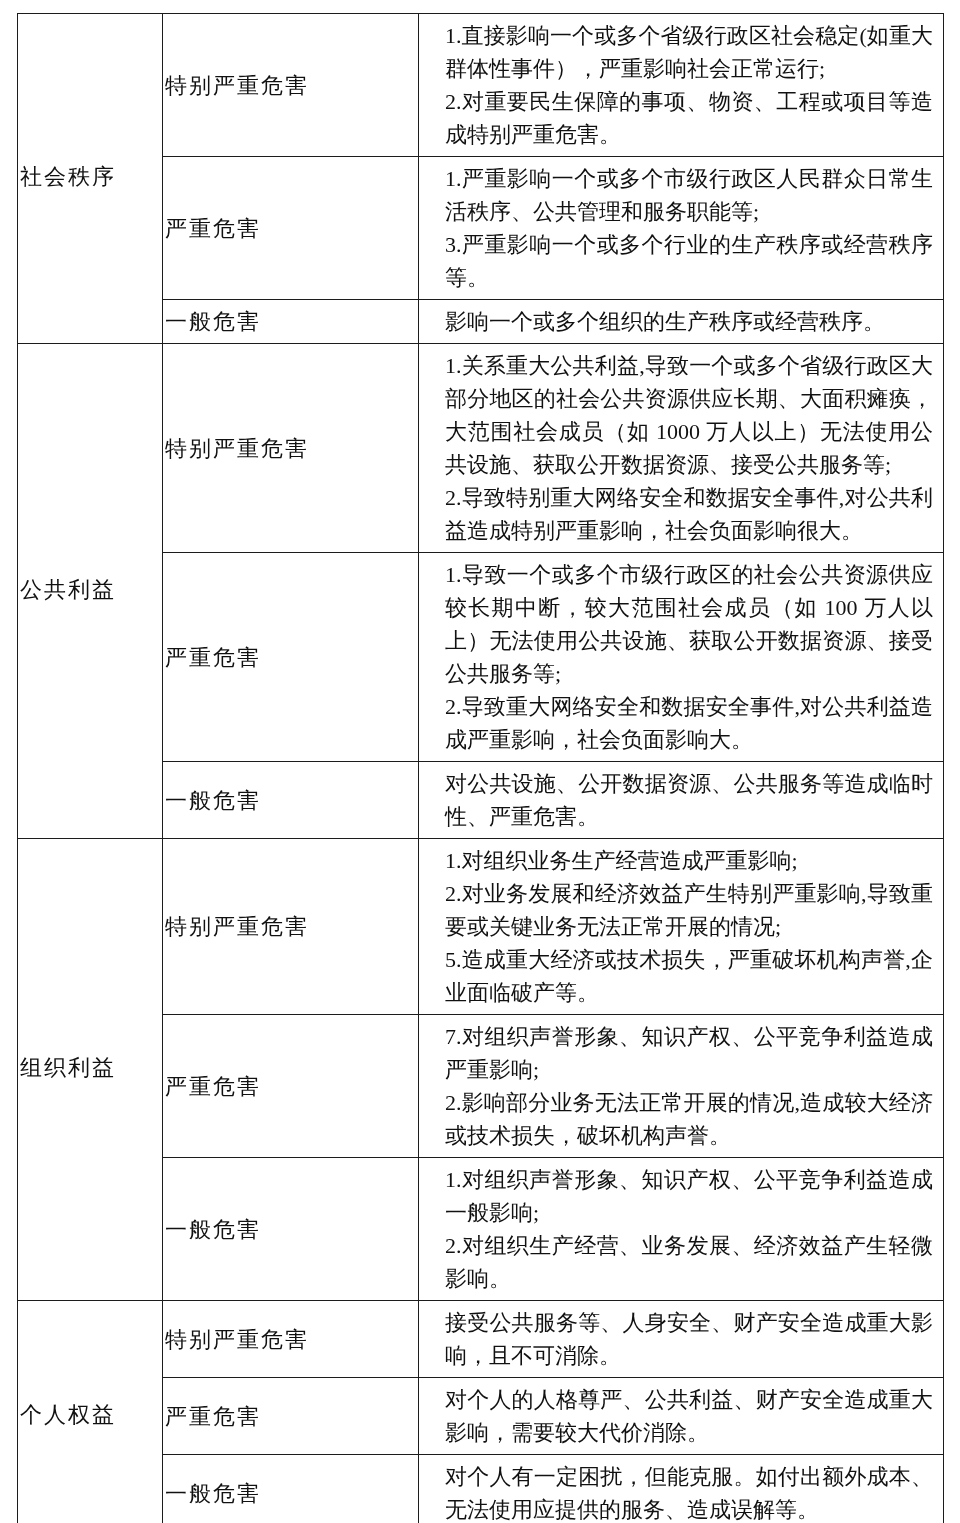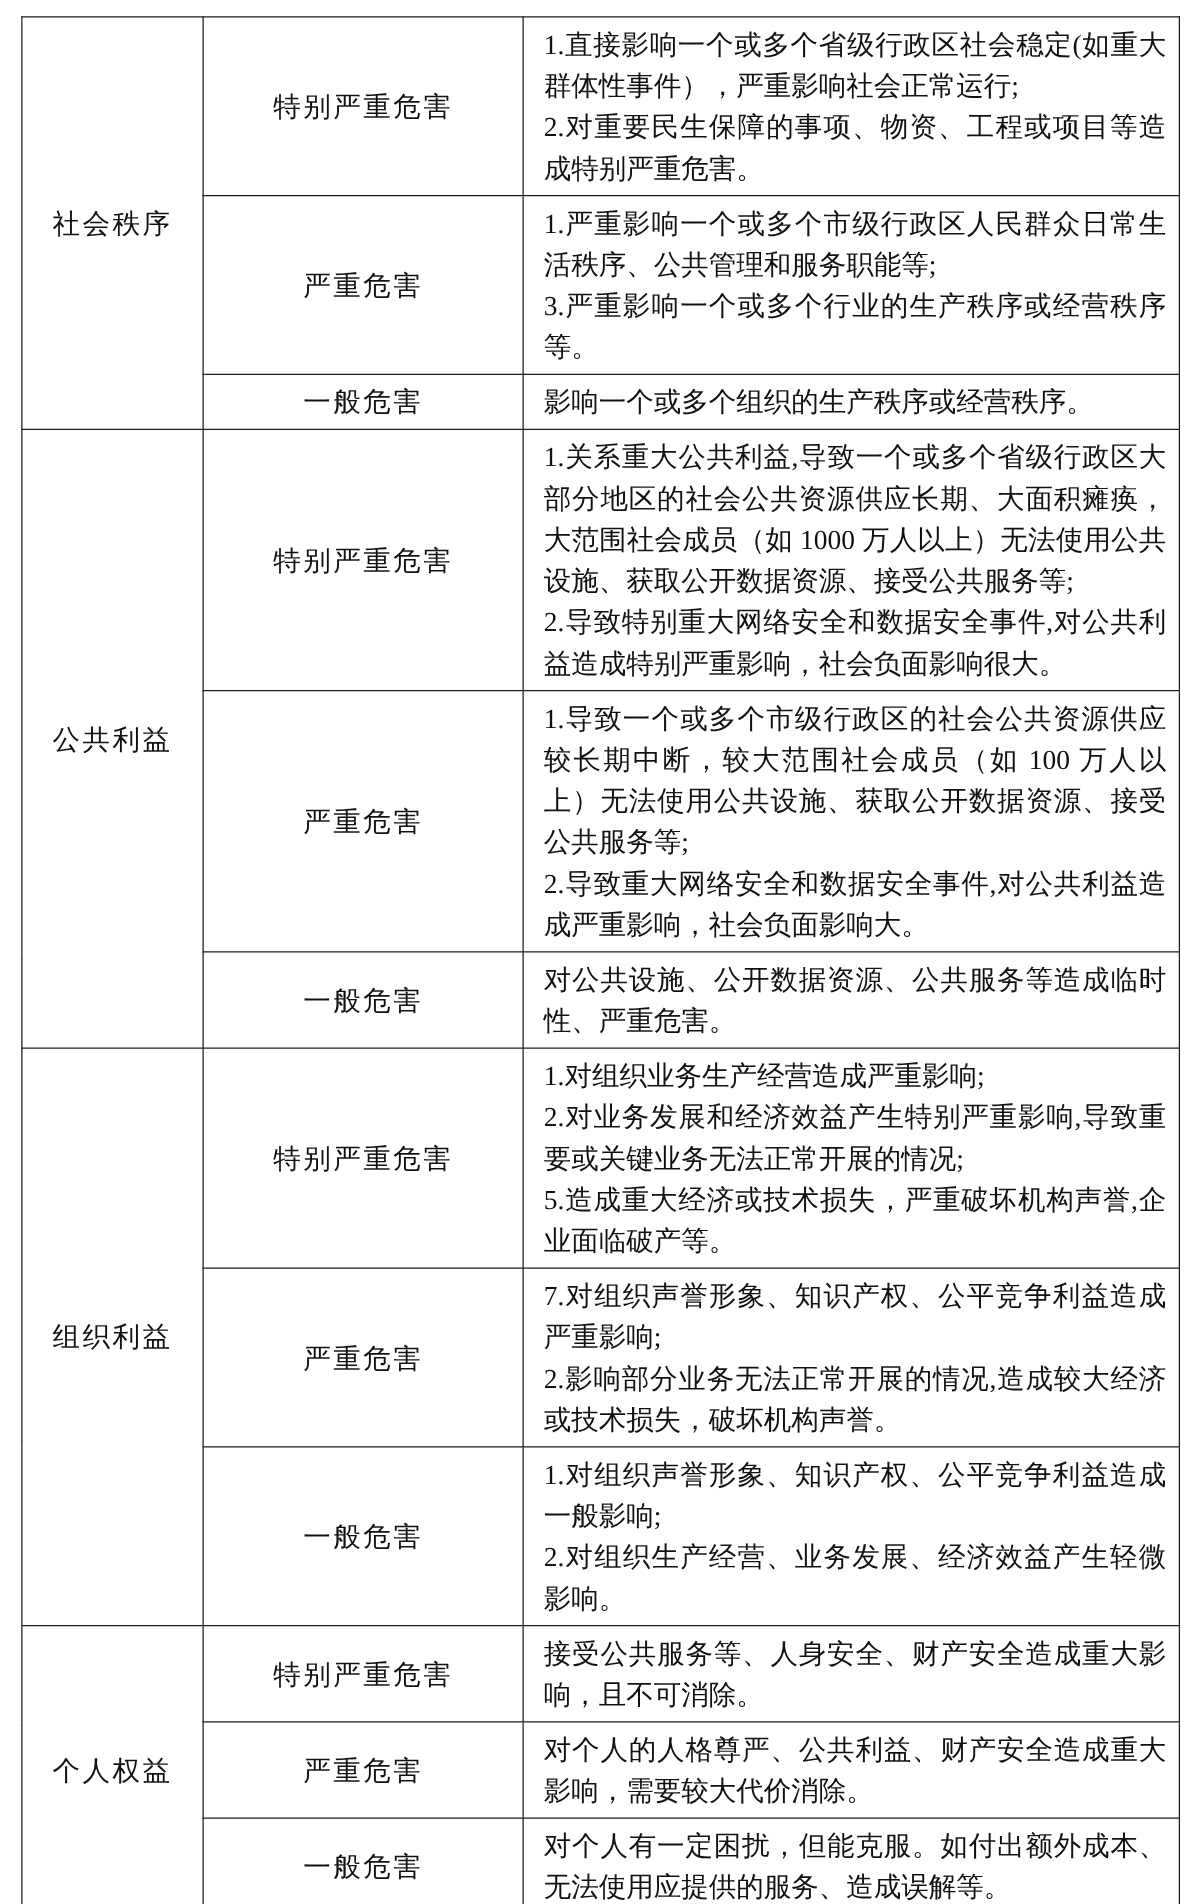--- a/index.html
+++ b/index.html
@@ -24,33 +24,33 @@
   table.harm-table td {
     border: 1.5px solid #1c1c1c;
     vertical-align: middle;
     font-size: 22px;
     line-height: 33px;
     color: #111111;
     box-sizing: border-box;
   }
   td.cat {
     width: 145px;
-    text-align: center;
     letter-spacing: 2px;
     padding: 4px 2px;
+    font-family: Liberation Mono, monospace;
   }
   td.sev {
     width: 256px;
-    text-align: center;
+    text-align: left;
     letter-spacing: 2px;
     padding: 4px 2px;
   }
   td.desc {
     width: 525px;
-    padding: 5px 10px 5px 16px;
+    padding: 5px 10px 5px 26px;
   }
   td.desc .para {
     text-align: justify;
     text-justify: inter-ideograph;
   }
 </style>
 </head>
 <body>
 
 <div class="page">

